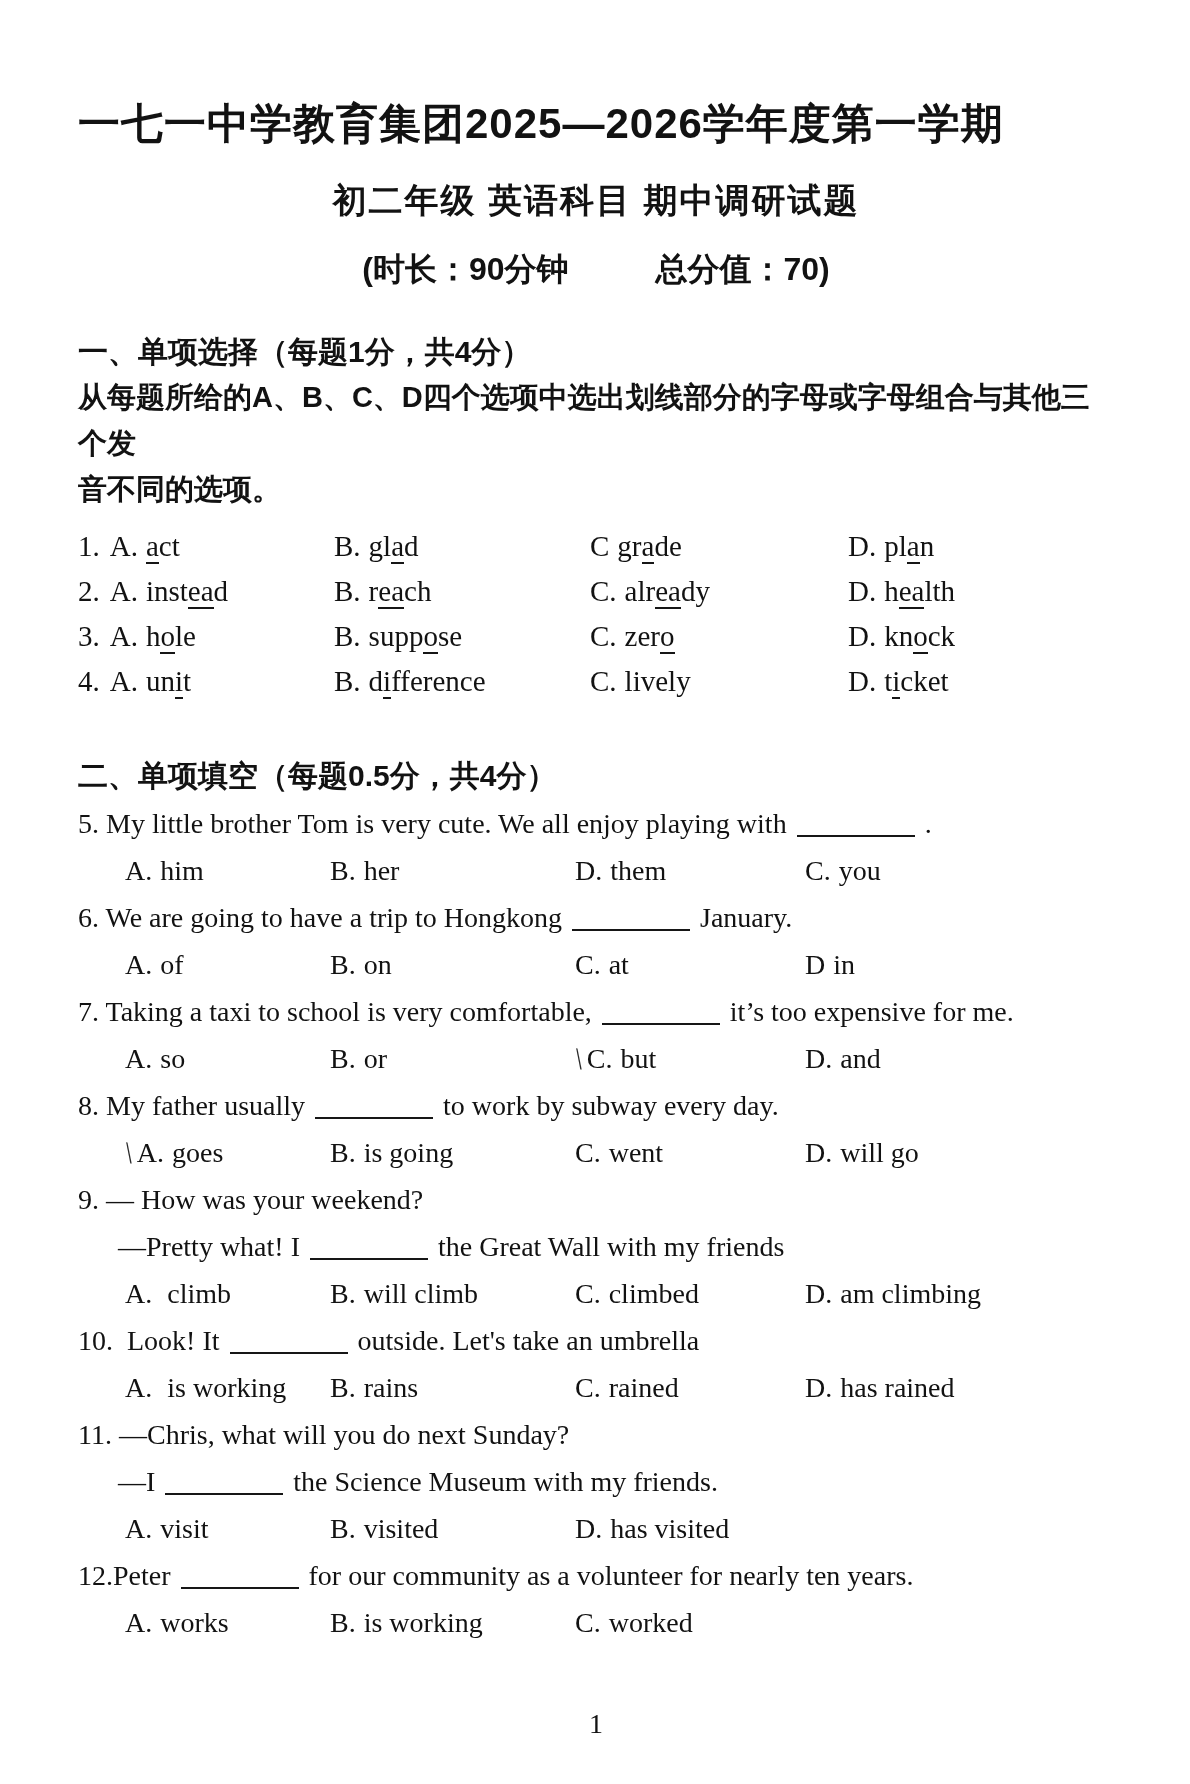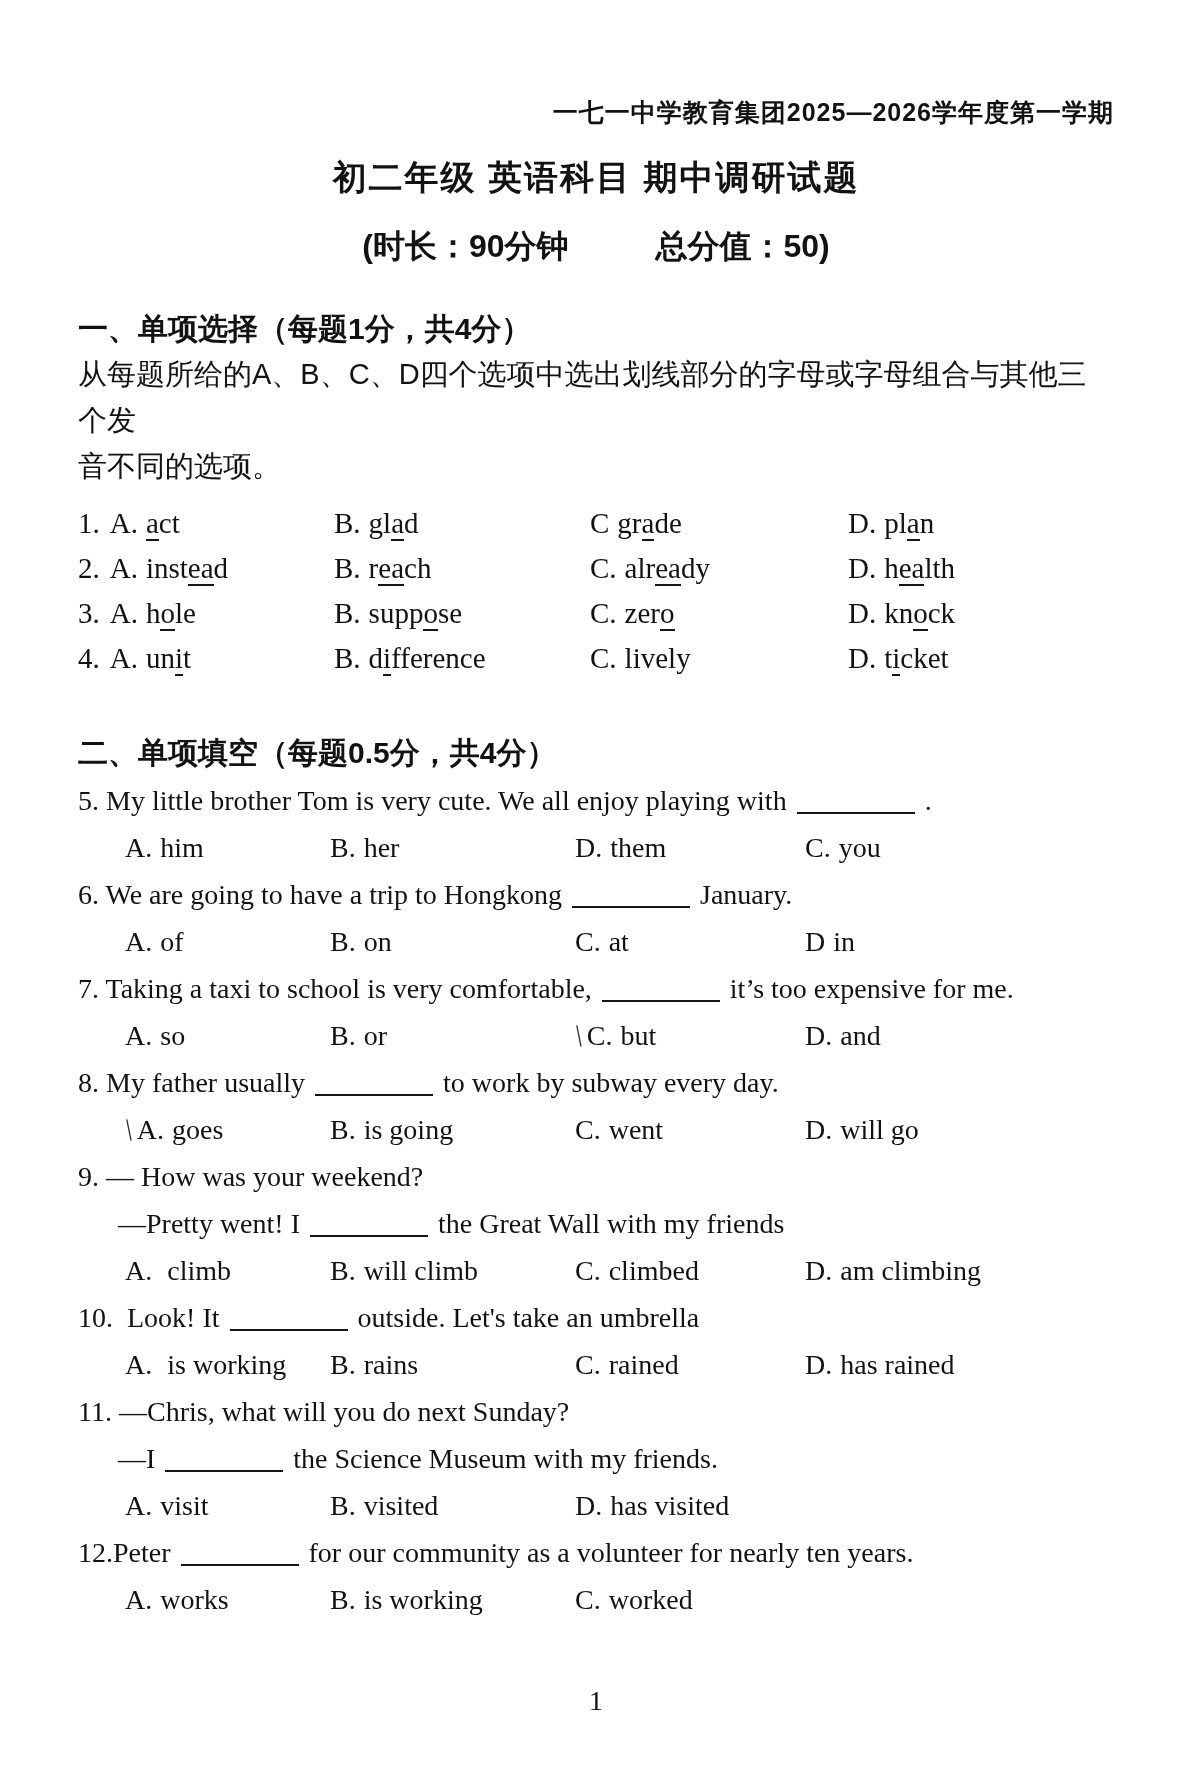--- a/index.html
+++ b/index.html
@@ -11,22 +11,22 @@
     overflow: hidden;
   }
   .page {
     box-sizing: border-box;
     width: 1190px; height: 1784px;
     padding: 96px 76px 0 78px;
   }
   
   .title1 {
     font-family: "Liberation Sans", sans-serif;
-    font-weight: 700; font-size: 25px;
-    text-align: right; letter-spacing: 1px;
+    font-weight: 700; font-size: 42px;
+    text-align: left; letter-spacing: 1px;
     margin: 0 0 26px 0;
   }
   .title2 {
     font-family: "Liberation Sans", sans-serif;
     font-weight: 700; font-size: 34px;
     text-align: center; letter-spacing: 2px;
     margin: 0 0 24px 0;
   }
   .meta-line {
     display: flex; justify-content: center; gap: 87px;
@@ -35,21 +35,21 @@
     margin: 0 0 38px 0;
   }
   
   .sec-heading {
     font-family: "Liberation Sans", sans-serif;
     font-weight: 700; font-size: 30px;
     line-height: 44px;
   }
   .instr {
     font-family: "Liberation Sans", sans-serif;
-    font-weight: 400; font-size: 29px;
+    font-weight: 700; font-size: 29px;
     line-height: 46px;
   }
   
   .s1-block { margin-top: 12px; }
   .s1-row {
     display: grid;
     grid-template-columns: 256px 256px 258px auto;
     font-size: 29px; line-height: 45px;
   }
   .s1-cell { white-space: nowrap; }
@@ -98,21 +98,21 @@
 </head>
 <body>
 
 <div class="page">
 
   <header>
     <h1 class="title1">一七一中学教育集团2025—2026学年度第一学期</h1>
     <h2 class="title2">初二年级 英语科目 期中调研试题</h2>
     <div class="meta-line">
       <span>(时长：90分钟</span>
-      <span>总分值：50)</span>
+      <span>总分值：70)</span>
     </div>
   </header>
 
   <section>
     <div class="sec-heading">一、单项选择（每题1分，共4分）</div>
     <div class="instr">从每题所给的A、B、C、D四个选项中选出划线部分的字母或字母组合与其他三个发</div>
     <div class="instr">音不同的选项。</div>
     <div class="s1-block" id="s1-questions">
         <div class="s1-row">
           <div class="s1-cell"><span class="qnum">1.</span><span class="olabel">A.</span><span class="word"><span class="ul">a</span>ct</span></div>
@@ -177,21 +177,21 @@
           <div class="stem"><span class="stem-text">8. My father usually</span><span class="blank"></span><span class="stem-text">to work by subway every day.</span></div>
           <div class="opt-row">
             <span class="opt"><span class="pen-mark"></span><span class="olabel">A.</span><span class="otext">goes</span></span>
             <span class="opt"><span class="olabel">B.</span><span class="otext">is going</span></span>
             <span class="opt"><span class="olabel">C.</span><span class="otext">went</span></span>
             <span class="opt"><span class="olabel">D.</span><span class="otext">will go</span></span>
           </div>
         </div>
         <div class="s2-q">
           <div class="stem"><span class="stem-text">9. — How was your weekend?</span></div>
-          <div class="stem indent"><span class="stem-text">—Pretty went! I</span><span class="blank"></span><span class="stem-text">the Great Wall with my friends</span></div>
+          <div class="stem indent"><span class="stem-text">—Pretty what! I</span><span class="blank"></span><span class="stem-text">the Great Wall with my friends</span></div>
           <div class="opt-row">
             <span class="opt"><span class="olabel">A.</span><span class="otext"> climb</span></span>
             <span class="opt"><span class="olabel">B.</span><span class="otext">will climb</span></span>
             <span class="opt"><span class="olabel">C.</span><span class="otext">climbed</span></span>
             <span class="opt"><span class="olabel">D.</span><span class="otext">am climbing</span></span>
           </div>
         </div>
         <div class="s2-q">
           <div class="stem"><span class="stem-text">10.  Look! It</span><span class="blank"></span><span class="stem-text">outside. Let's take an umbrella</span></div>
           <div class="opt-row">

